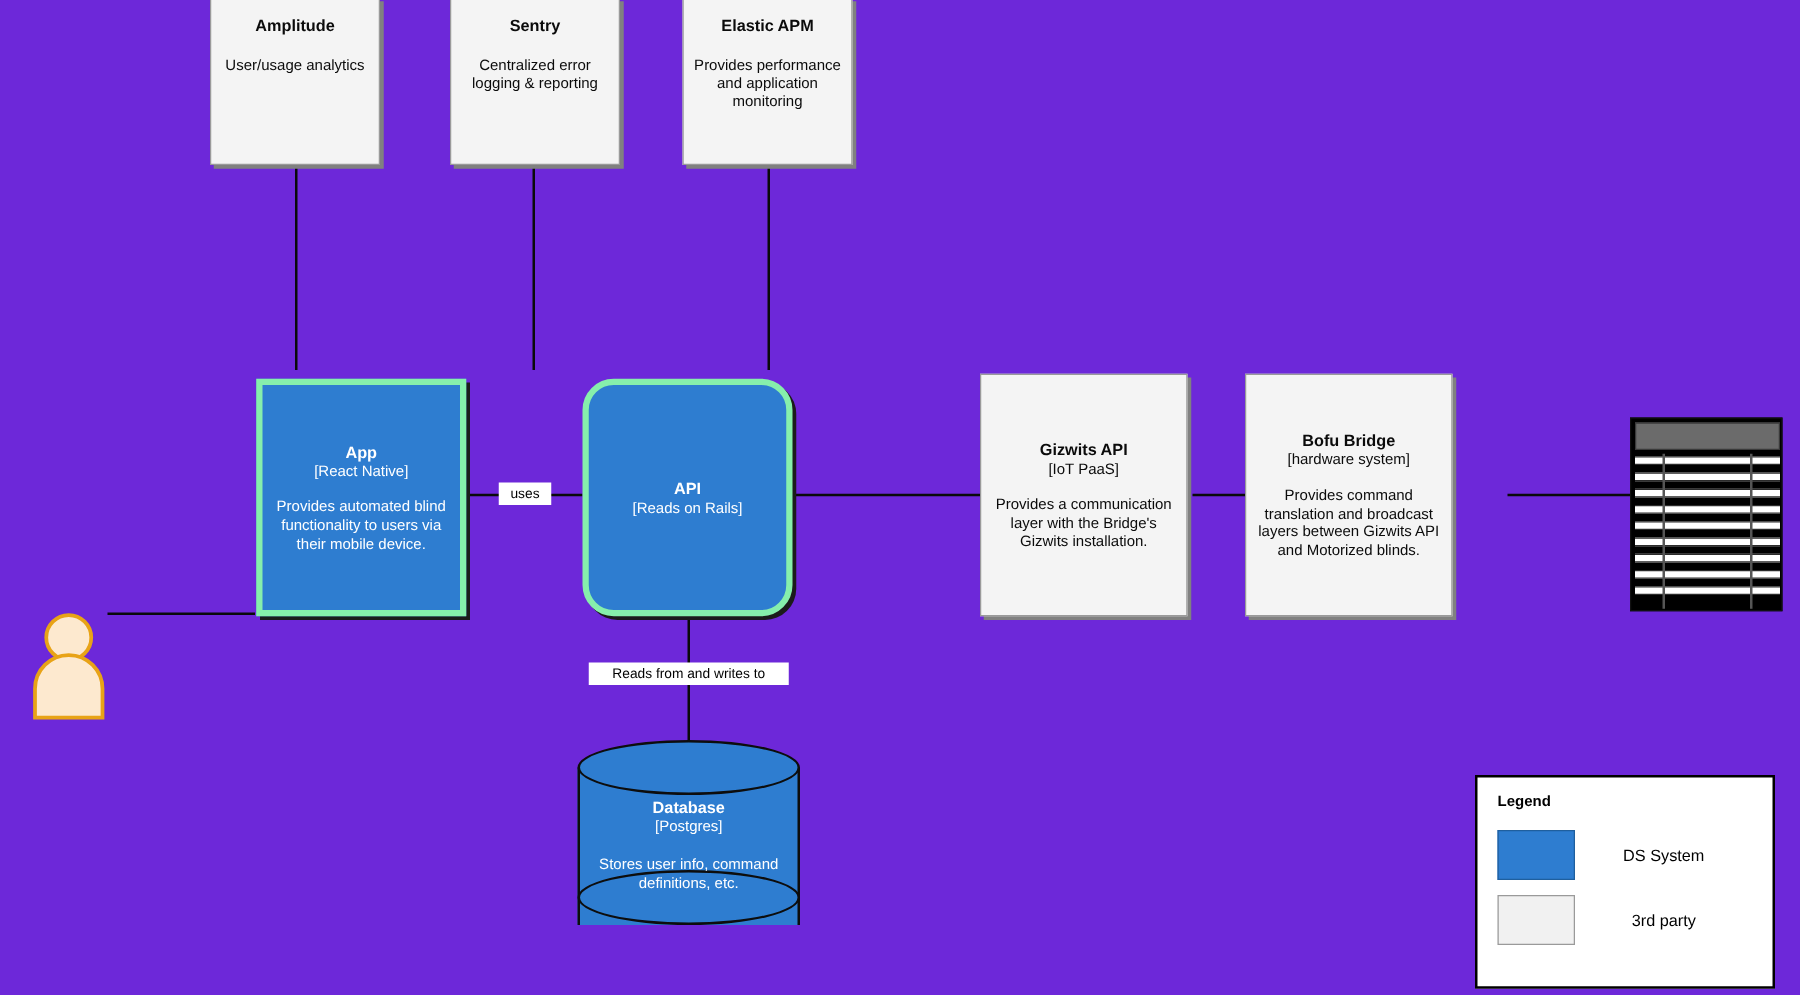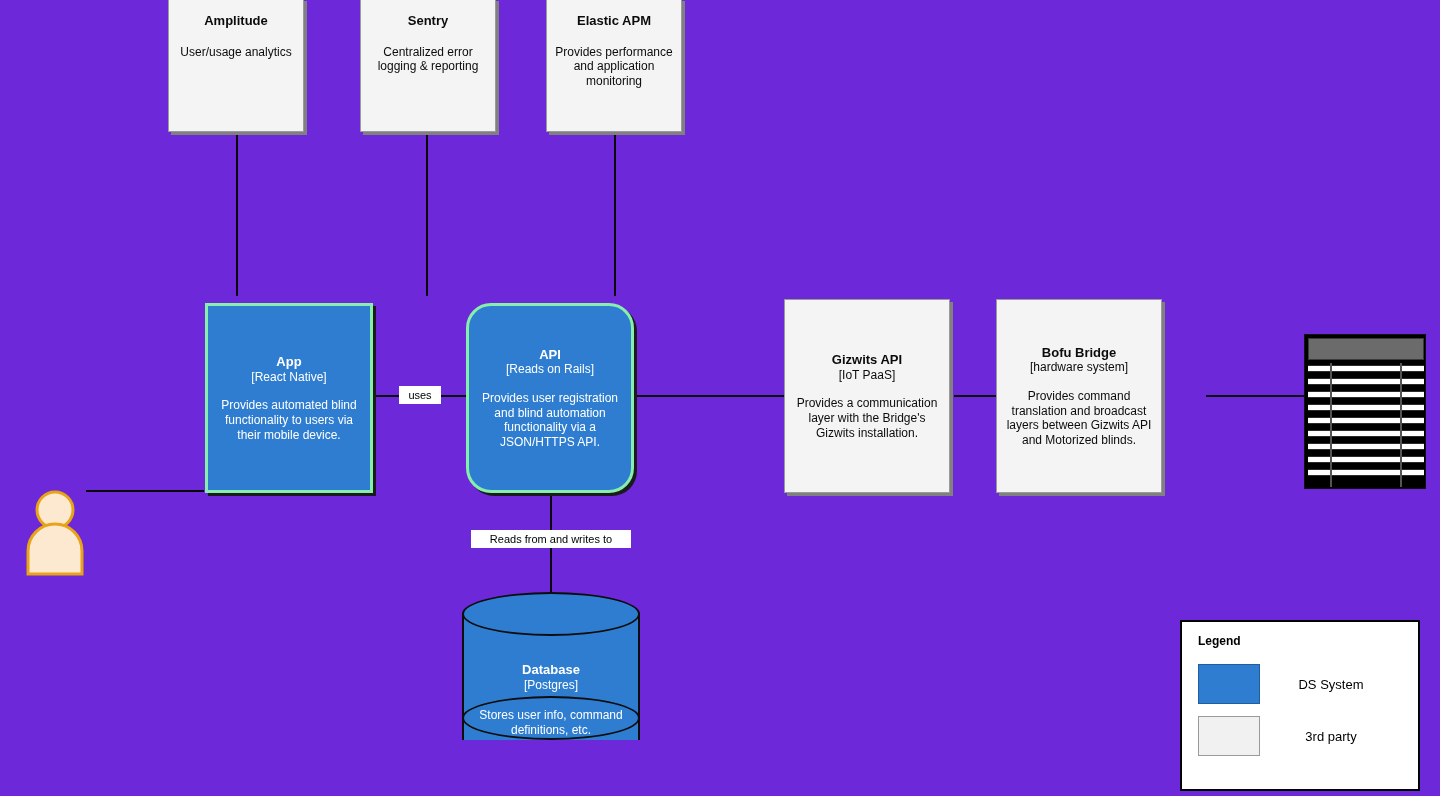--- a/index.html
+++ b/index.html
@@ -45,21 +45,21 @@
   
   .node.third {
     background: #f4f4f4;
     border: 1px solid #9a9a9a;
     color: #0b0b0b;
     box-shadow: 3px 3px 0 0 #808080;
   }
   
   .node.ds {
     background: #2e7dd0;
-    border: 3px solid #86efac;
+    border: 5px solid #86efac;
     color: #ffffff;
     box-shadow: 3px 3px 0 0 #1b1b1b;
     align-items: center;
   }
   .node.third .title { color: #0b0b0b; }
   .node.ds .title { color: #ffffff; }
 
   
   .node.top {
     justify-content: flex-start;
@@ -110,21 +110,21 @@
   }
   #db-cylinder .cyl-text {
     position: absolute;
     left: 0;
     top: 46px;
     width: 178px;
     text-align: center;
     color: #ffffff;
     line-height: 1.22;
   }
-  #db-cylinder .cyl-text .title { font-weight: bold; font-size: 13px; margin-top: 24px; }
+  #db-cylinder .cyl-text .title { font-weight: bold; font-size: 13px; }
   #db-cylinder .cyl-text .tech { font-size: 12px; text-align: center; }
   #db-cylinder .cyl-text .desc { font-size: 12px; margin-top: 16px; }
 
   
   .edge-label {
     position: absolute;
     background: #ffffff;
     color: #000000;
     font-size: 11px;
     line-height: 14px;
@@ -271,21 +271,20 @@
 
   <div class="node ds" style="left:205px; top:303px; width:168px; height:190px;">
     <div class="title">App</div>
     <div class="tech">[React Native]</div>
     <div class="desc">Provides automated blind functionality to users via their mobile device.</div>
   </div>
 
   <div class="node ds" style="left:466px; top:303px; width:168px; height:190px;border-radius:25px;">
     <div class="title">API</div>
     <div class="tech">[Reads on Rails]</div>
-    <div class="desc">Provides user registration and blind automation functionality via a JSON/HTTPS API.</div>
   </div>
 
   <div class="node third" style="left:784px; top:299px; width:166px; height:194px;">
     <div class="title">Gizwits API</div>
     <div class="tech">[IoT PaaS]</div>
     <div class="desc">Provides a communication layer with the Bridge's Gizwits installation.</div>
   </div>
 
   <div class="node third" style="left:996px; top:299px; width:166px; height:194px;">
     <div class="title">Bofu Bridge</div>

